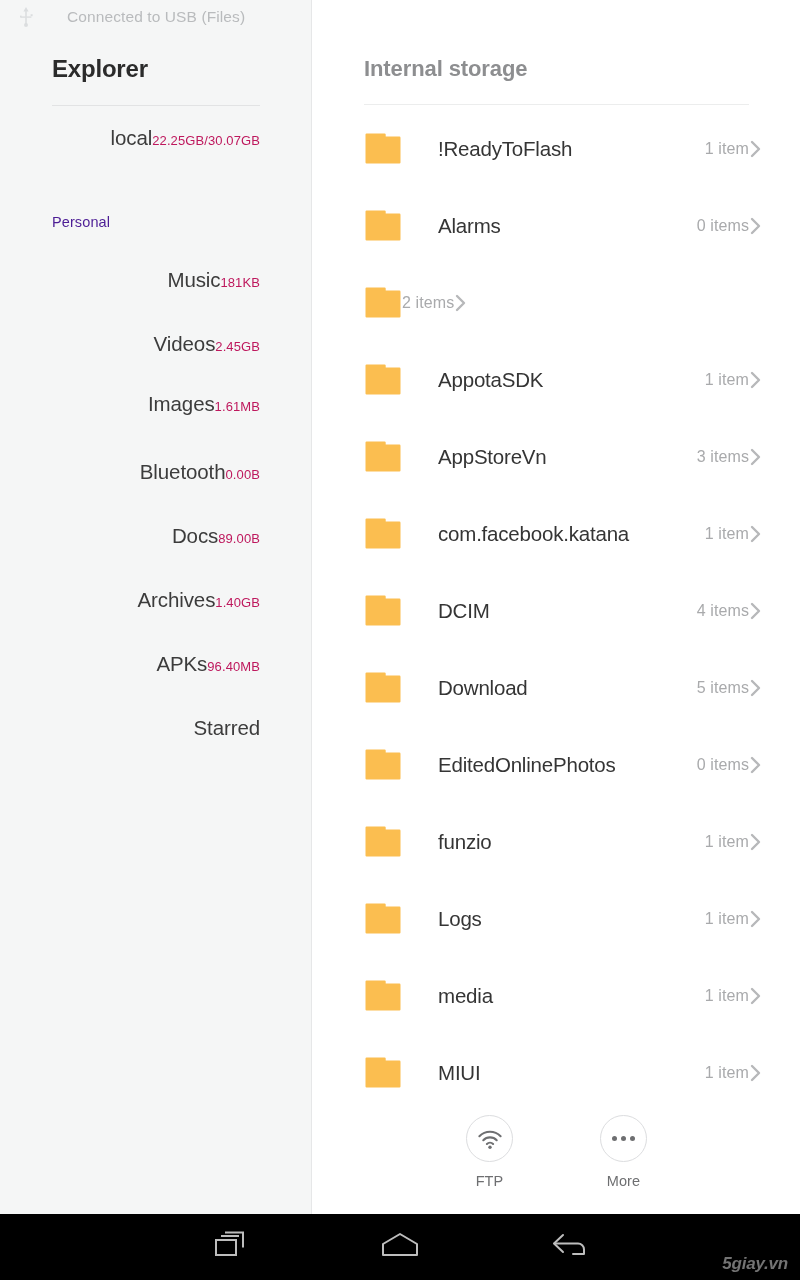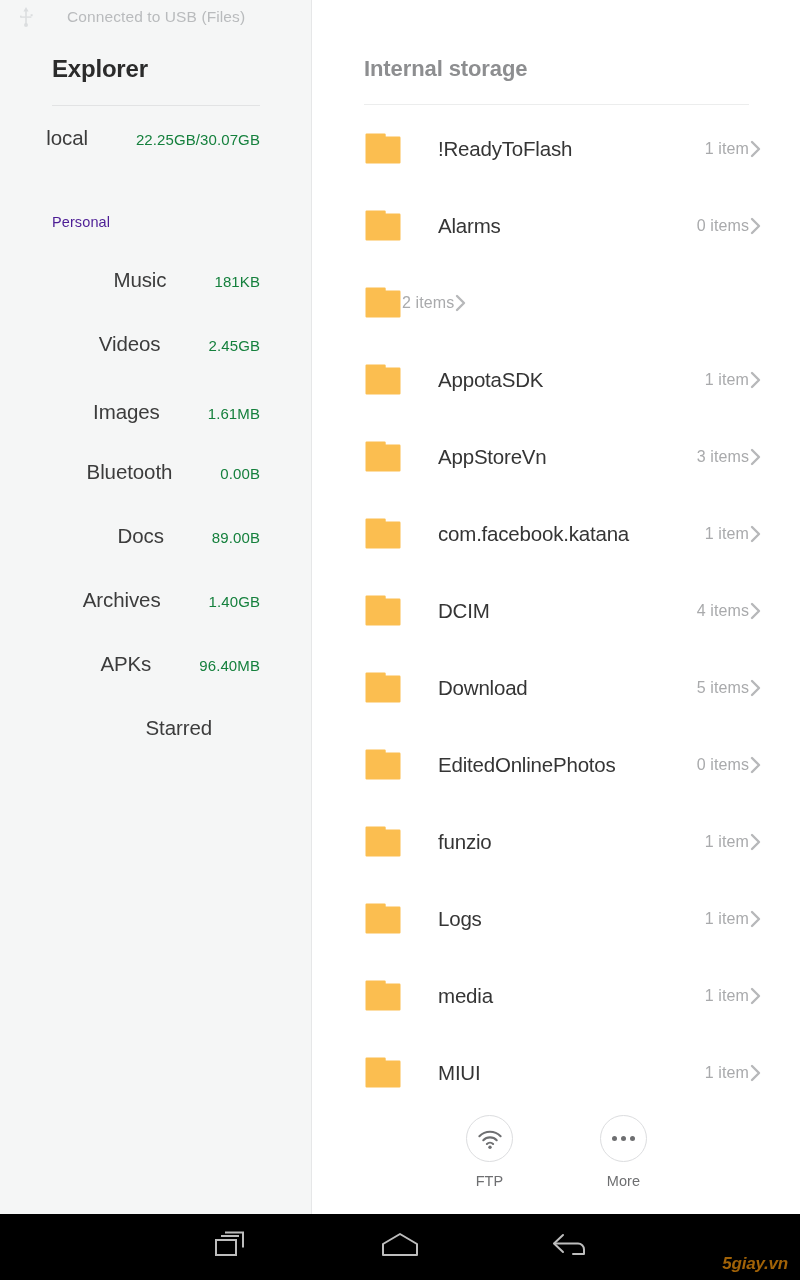--- a/index.html
+++ b/index.html
@@ -66,24 +66,23 @@
     display: flex;
     align-items: baseline;
     justify-content: flex-end;
   }
   .side-row .label {
     font-size: 20.5px;
     color: #3c3c3c;
     letter-spacing: -.1px;
   }
   .side-row .value {
-    font-size: 15px;
-    color: #15803d;
+    font-size: 13px;
+    color: #be185d;
     letter-spacing: .1px;
-    margin-left: 48px;
   }
   .side-section {
     position: absolute;
     left: 52px;
     font-size: 14.5px;
     color: #4c1d95;
     letter-spacing: .1px;
   }
 
   
@@ -203,21 +202,21 @@
   }
   .nav-recent { left: 165px; }
   .nav-home   { left: 335px; }
   .nav-back   { left: 505px; }
   .watermark {
     position: absolute;
     right: 12px; bottom: 6px;
     font-size: 17px;
     font-style: italic;
     font-weight: bold;
-    color: #a16207;
+    color: #737373;
     letter-spacing: -.2px;
   }
 </style>
 </head>
 <body>
 
 <div class="screen">
 
   <div class="sidebar">
 
@@ -249,21 +248,21 @@
     <div class="side-section" style="top:214px">Personal</div>
 
     <div class="side-row" style="top:268px">
       <span class="label">Music</span>
       <span class="value">181KB</span>
     </div>
     <div class="side-row" style="top:332px">
       <span class="label">Videos</span>
       <span class="value">2.45GB</span>
     </div>
-    <div class="side-row" style="top:400px">
+    <div class="side-row" style="top:392px">
       <span class="label">Images</span>
       <span class="value">1.61MB</span>
     </div>
     <div class="side-row" style="top:460px">
       <span class="label">Bluetooth</span>
       <span class="value">0.00B</span>
     </div>
     <div class="side-row" style="top:524px">
       <span class="label">Docs</span>
       <span class="value">89.00B</span>

